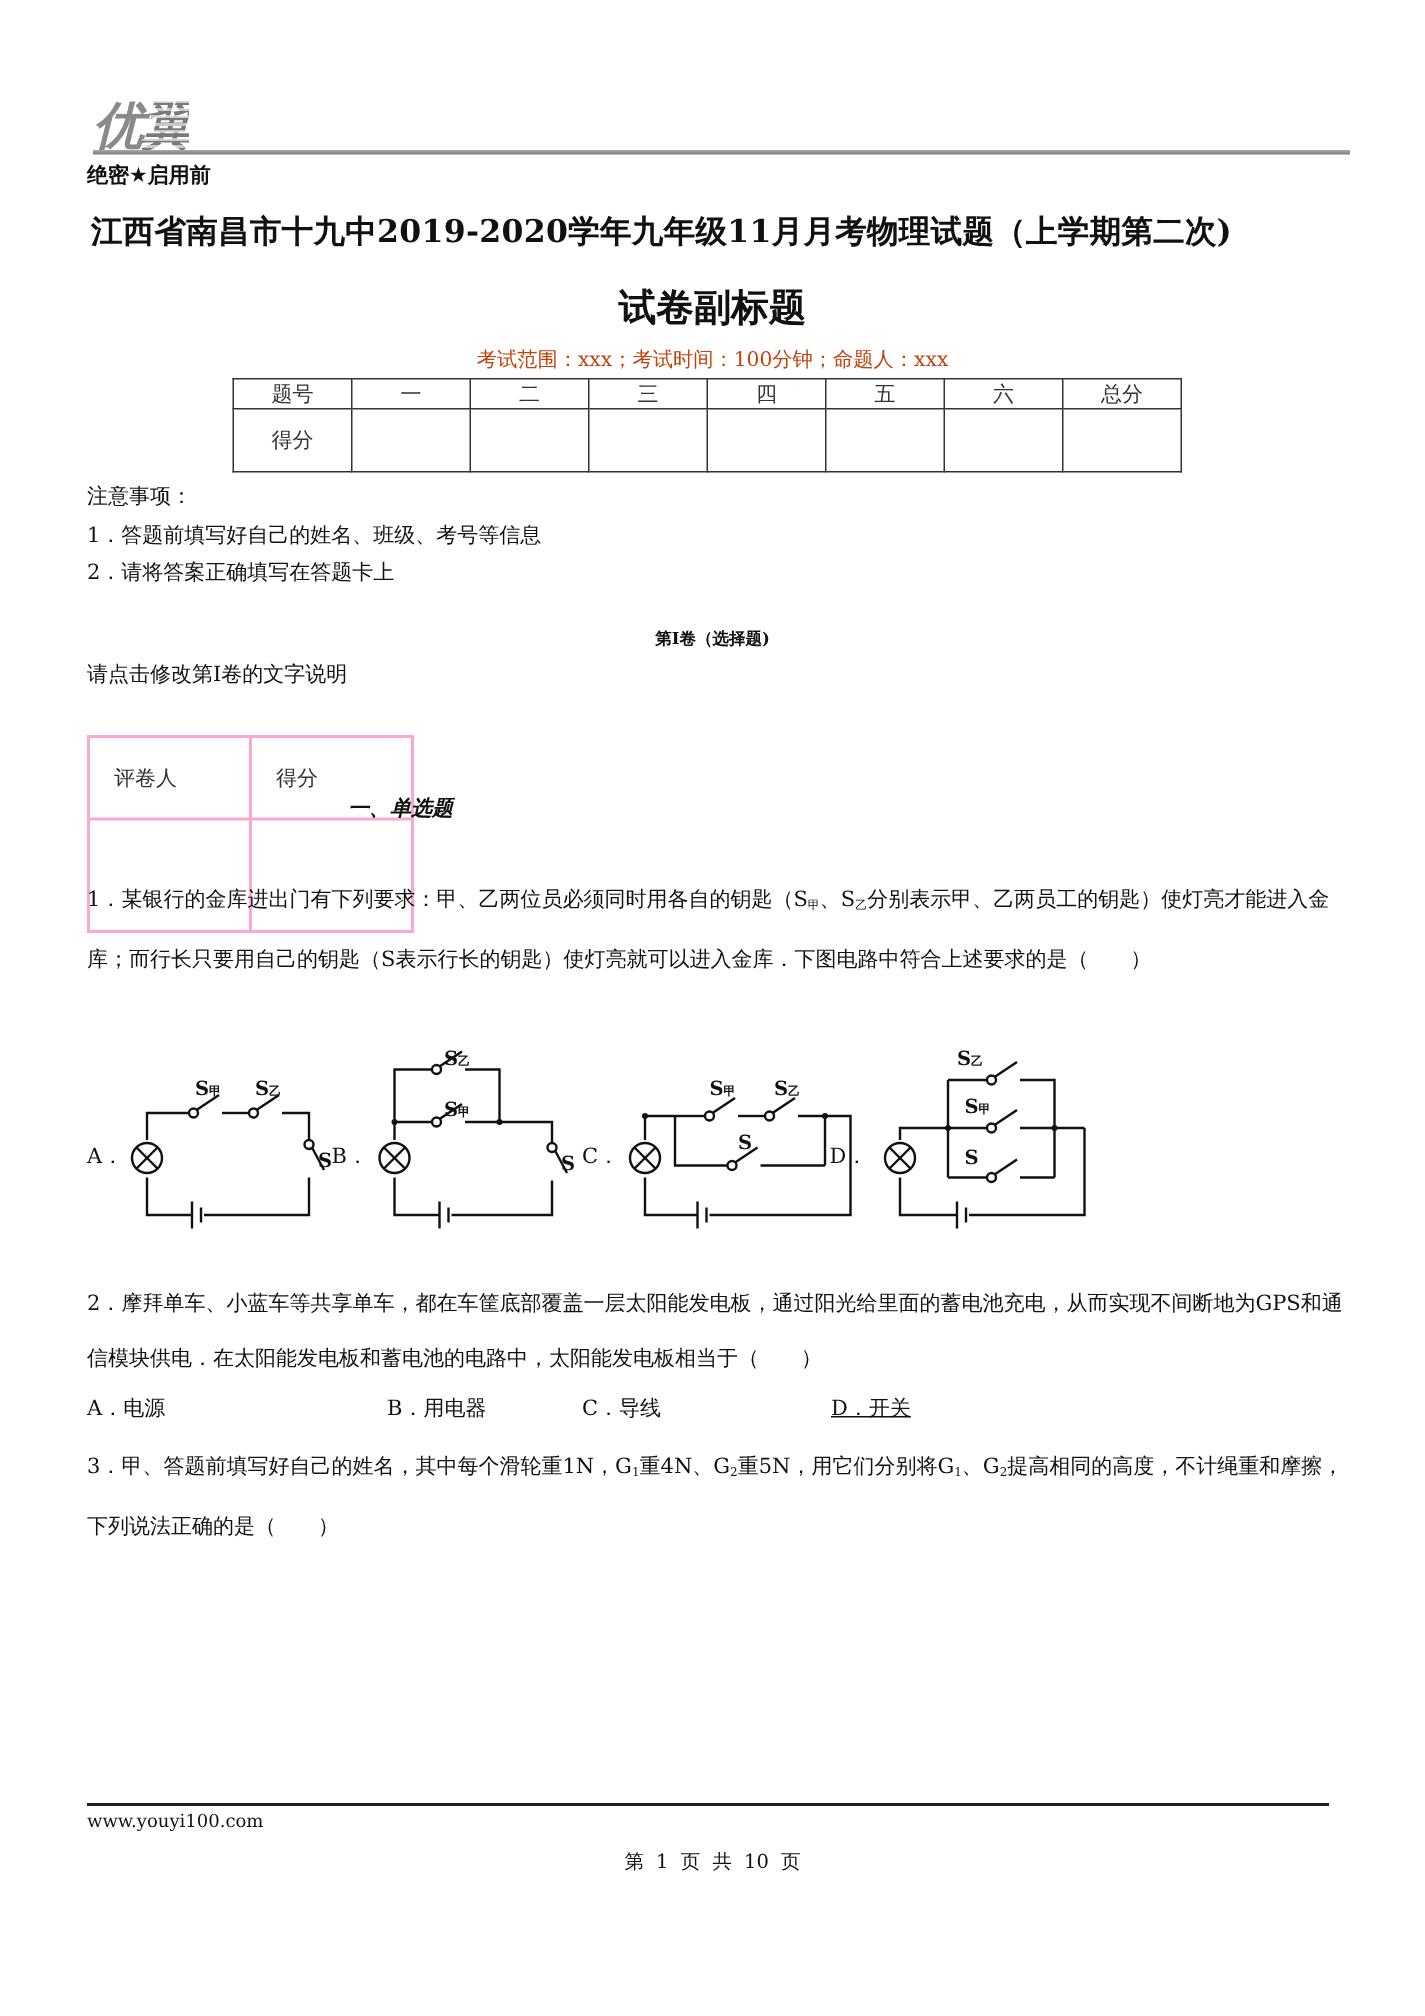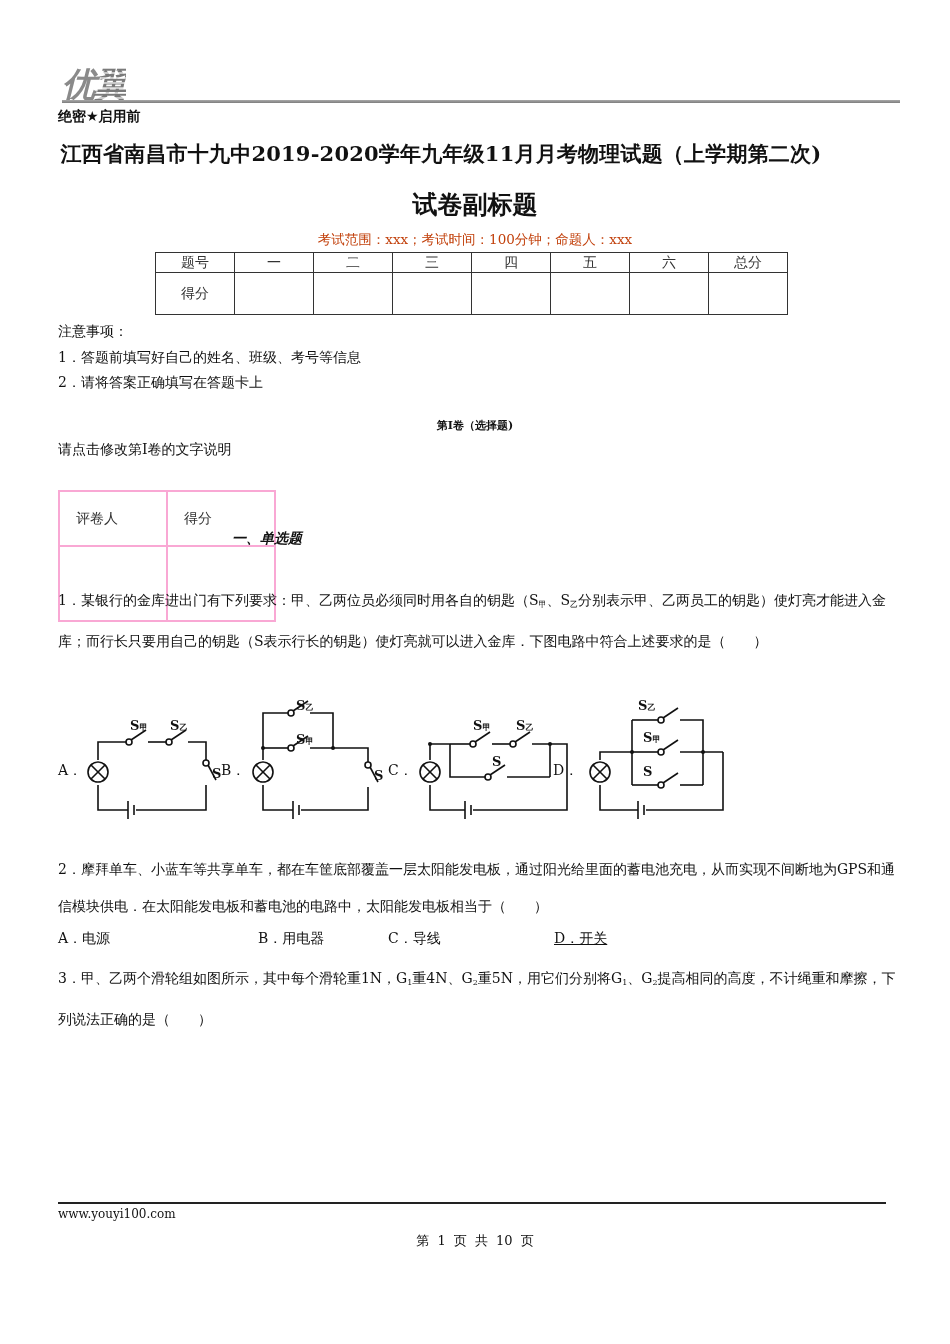--- a/index.html
+++ b/index.html
@@ -223,18 +223,18 @@
   <span>2．</span><span>摩拜单车、小蓝车等共享单车，都在车筐底部覆盖一层太阳能发电板，通过阳光给里面的蓄电池充电，从而实现不间断地为GPS和通信模块供电．在太阳能发电板和蓄电池的电路中，太阳能发电板相当于（　　）</span>
 </div>
 <div class="abs opts2">
   <span style="left:0;">A．电源</span>
   <span style="left:166px;margin-left:34px;">B．用电器</span>
   <span style="left:330px;">C．导线</span>
   <span style="left:496px;text-decoration:underline;">D．开关</span>
 </div>
 
 <div class="abs q" style="top:960px;">
-  <span>3．</span><span>甲、乙两个滑轮组如图所示，其中每个滑轮重1N，G</span><sub>1</sub><span>重4N、G</span><sub>2</sub><span>重5N，用它们分别将G</span><sub>1</sub><span>、G</span><sub>2</sub><span>提高相同的高度，不计绳重和摩擦，下列说法正确的是（　　）</span>
+  <span>3．</span><span>甲、答题前填写好自己的姓名，其中每个滑轮重1N，G</span><sub>1</sub><span>重4N、G</span><sub>2</sub><span>重5N，用它们分别将G</span><sub>1</sub><span>、G</span><sub>2</sub><span>提高相同的高度，不计绳重和摩擦，下列说法正确的是（　　）</span>
 </div>
 
 <div class="abs footer-line"></div>
 <div class="abs footer-url">www.youyi100.com</div>
 <div class="abs footer-page">第 1 页 共 10 页</div>
 
 </body></html>

